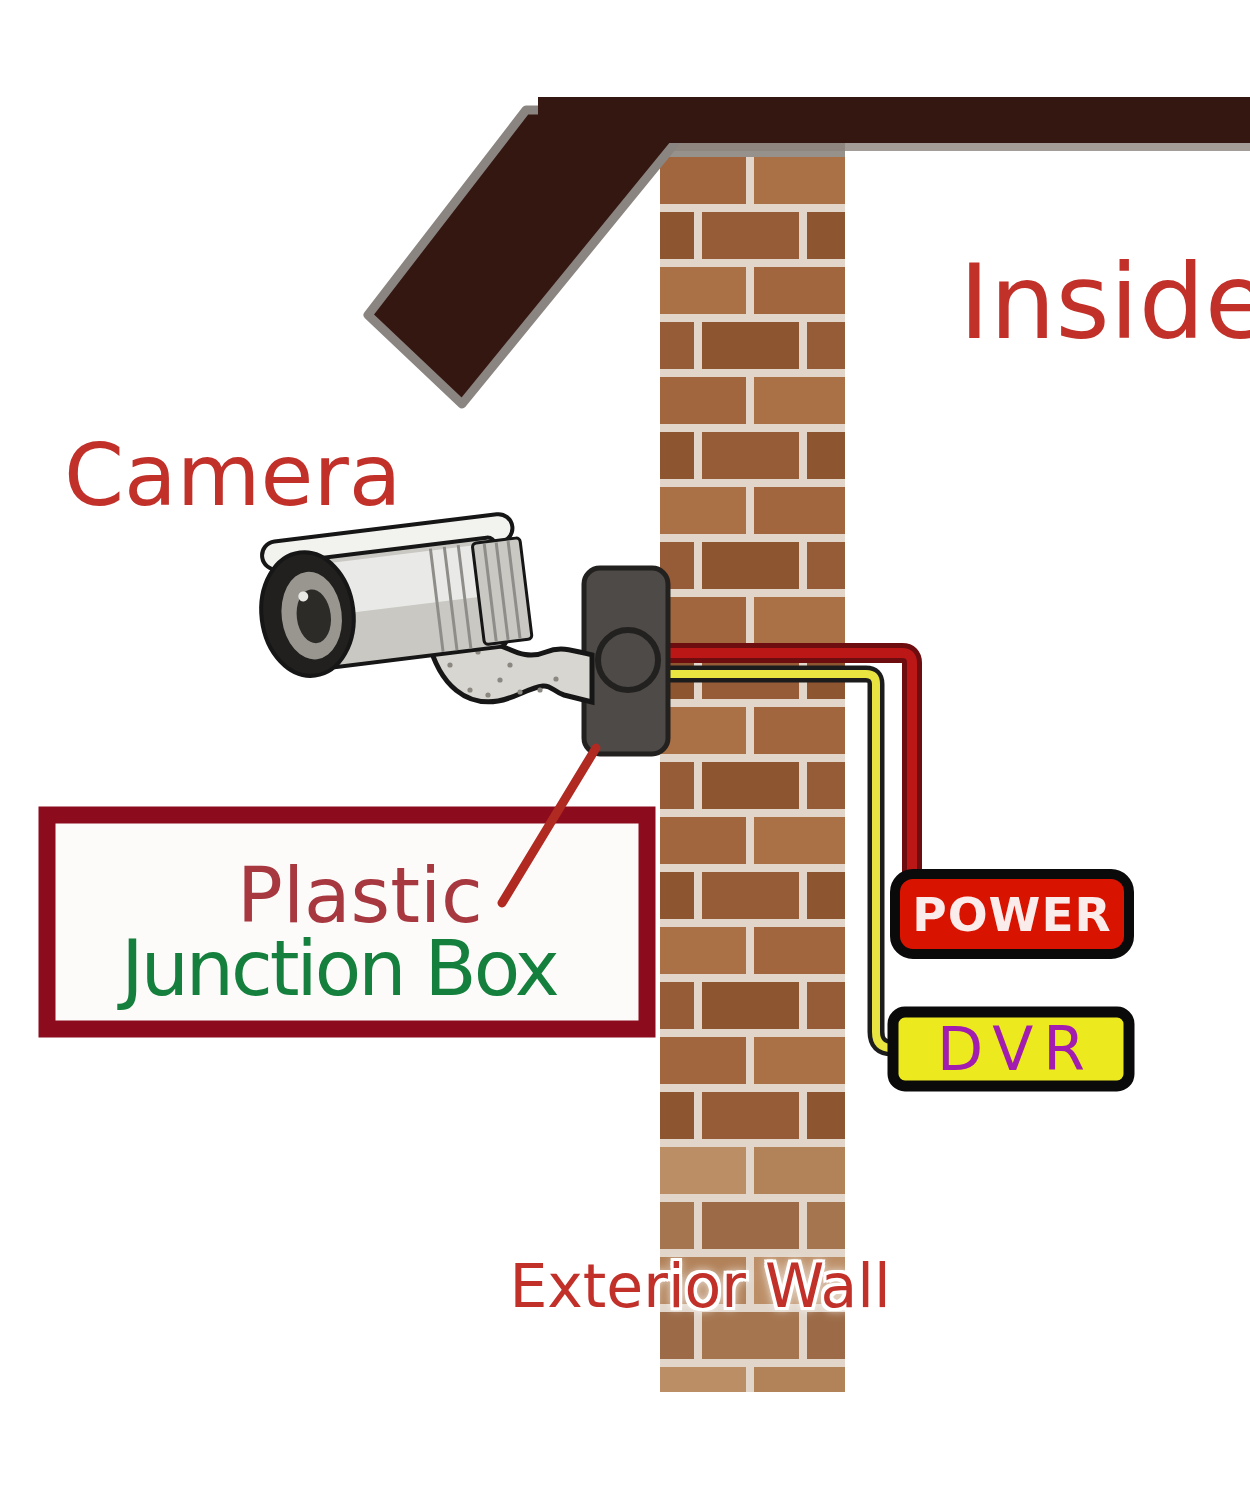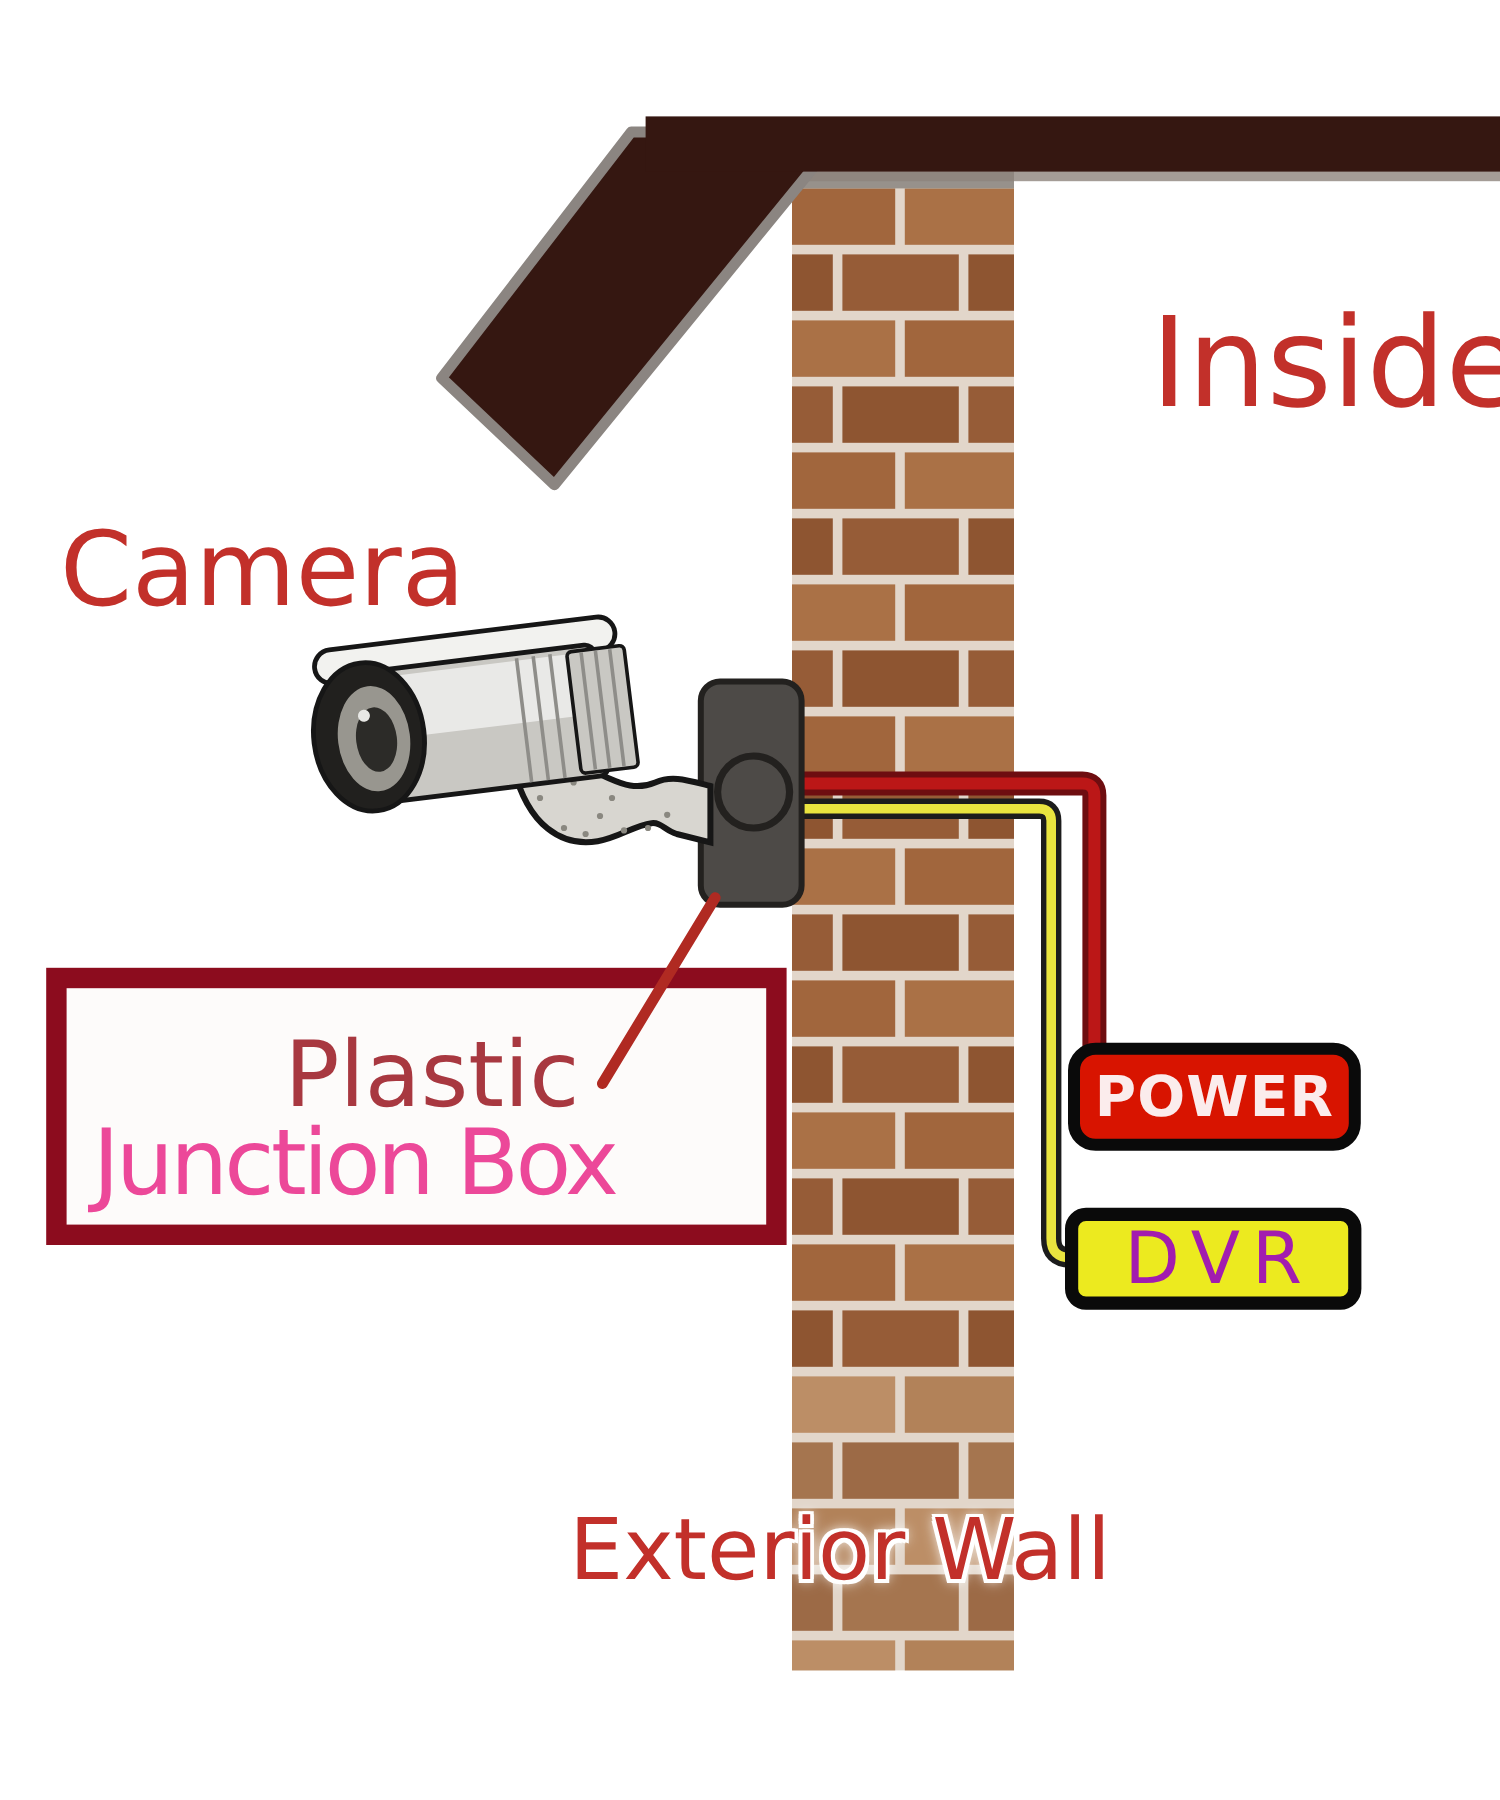--- a/index.html
+++ b/index.html
@@ -2,26 +2,26 @@
 <html><head>
 <meta charset="utf-8">
 <style>
   html,body{margin:0;padding:0;background:#ffffff;}
   #stage{
     position:relative;width:1250px;height:1500px;overflow:hidden;
     background:#ffffff;font-family:"DejaVu Sans","Liberation Sans",sans-serif;
   }
   #diagram-svg{position:absolute;left:0;top:0;width:1250px;height:1500px;}
   .lbl{position:absolute;line-height:1;white-space:nowrap;}
-  #camera-label{left:50px;top:432px;font-size:86px;}
+  #camera-label{left:64px;top:432px;font-size:86px;}
   #inside-label{left:959px;top:250px;font-size:104px;}
   #plastic-line1{left:160px;top:837px;width:400px;text-align:center;font-size:76px;margin-top:21px;}
   #plastic-line2{left:70px;top:931px;width:450px;text-align:center;font-size:76px;letter-spacing:-3px;}
   #exterior-label{
-    left:330px;top:1256px;width:740px;text-align:center;font-size:71px;
+    left:330px;top:1256px;width:740px;text-align:center;font-size:60px;
     text-shadow:3px 0 0 #fff,-3px 0 0 #fff,0 3px 0 #fff,0 -3px 0 #fff,
                 3px 3px 0 #fff,-3px -3px 0 #fff,3px -3px 0 #fff,-3px 3px 0 #fff,
                 0 0 10px #fff,0 0 14px #fff;
   }
   #power-label{left:895px;top:874px;width:234px;height:80px;display:flex;
     align-items:center;justify-content:center;font-size:47px;font-weight:bold;letter-spacing:1px;}
   #dvr-label{left:893px;top:1012px;width:236px;height:74px;display:flex;
     align-items:center;justify-content:center;font-size:60px;letter-spacing:10px;text-indent:10px;}
 </style>
 </head>
@@ -149,17 +149,17 @@
     <rect x="47" y="815" width="600" height="214" stroke-width="17" fill="#fdfbfa" stroke="#8c0c1e"></rect>
     <line x1="596" y1="748" x2="502" y2="903" stroke-width="9" stroke-linecap="round" stroke="#b02a22"></line>
 
     <rect x="895" y="874" width="234" height="80" rx="18" stroke-width="10" fill="#d81400" stroke="#0a0a0a"></rect>
     <rect x="893" y="1012" width="236" height="74" rx="12" stroke-width="11" fill="#ecea1f" stroke="#0a0a0a"></rect>
   </svg>
 
   <div class="lbl" id="camera-label" style="color: rgb(194, 48, 42);">Camera</div>
   <div class="lbl" id="inside-label" style="color: rgb(194, 48, 42);">Inside</div>
   <div class="lbl" id="plastic-line1" style="color: rgb(168, 56, 64);">Plastic</div>
-  <div class="lbl" id="plastic-line2" style="color: #ec4899;">Junction Box</div>
+  <div class="lbl" id="plastic-line2" style="color: #15803d; margin-left: 44px;">Junction Box</div>
   <div class="lbl" id="exterior-label" style="color: rgb(194, 48, 42);">Exterior Wall</div>
   <div class="lbl" id="power-label" style="color: rgb(251, 236, 236);">POWER</div>
   <div class="lbl" id="dvr-label" style="color: #a21caf;">DVR</div>
 </div>
 
 </body></html>

